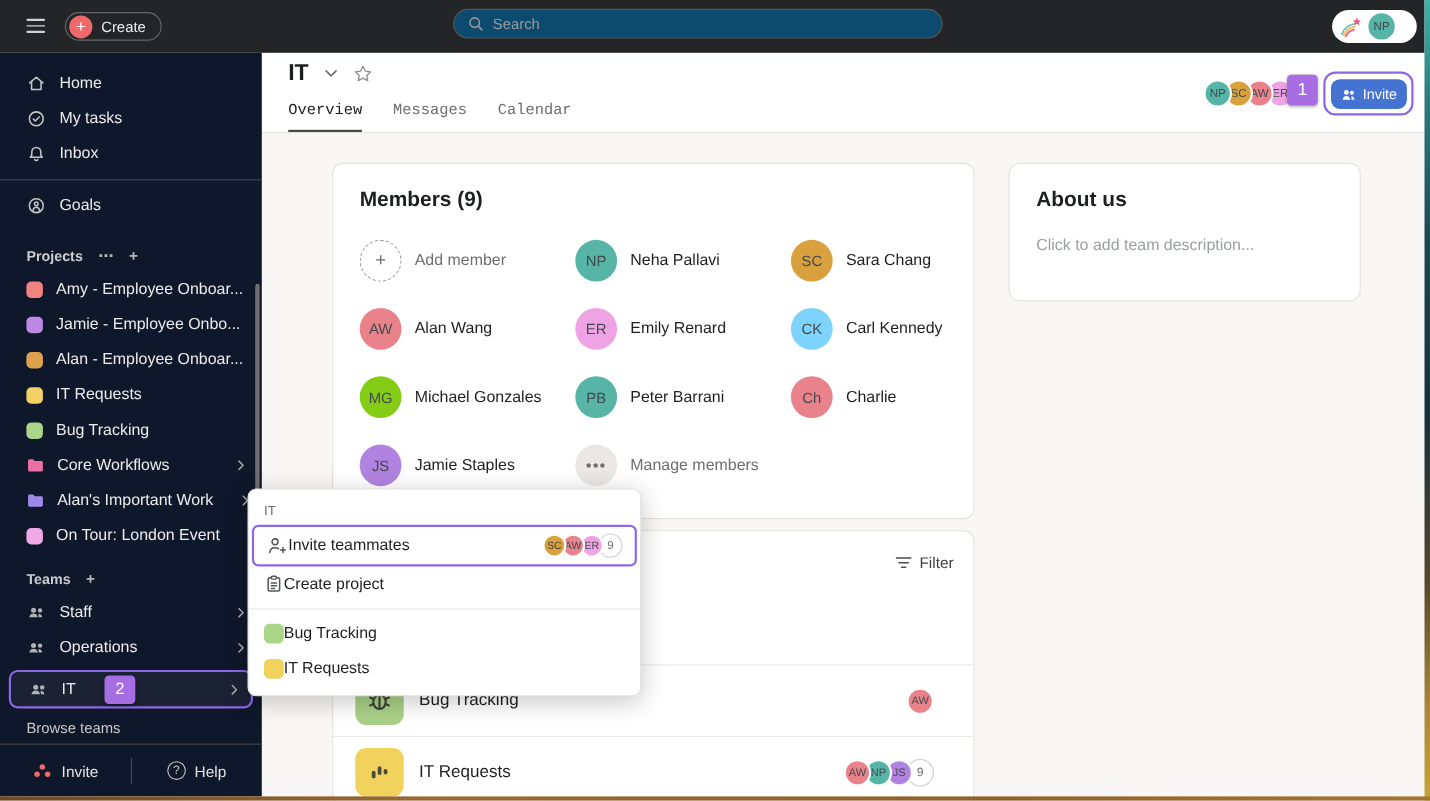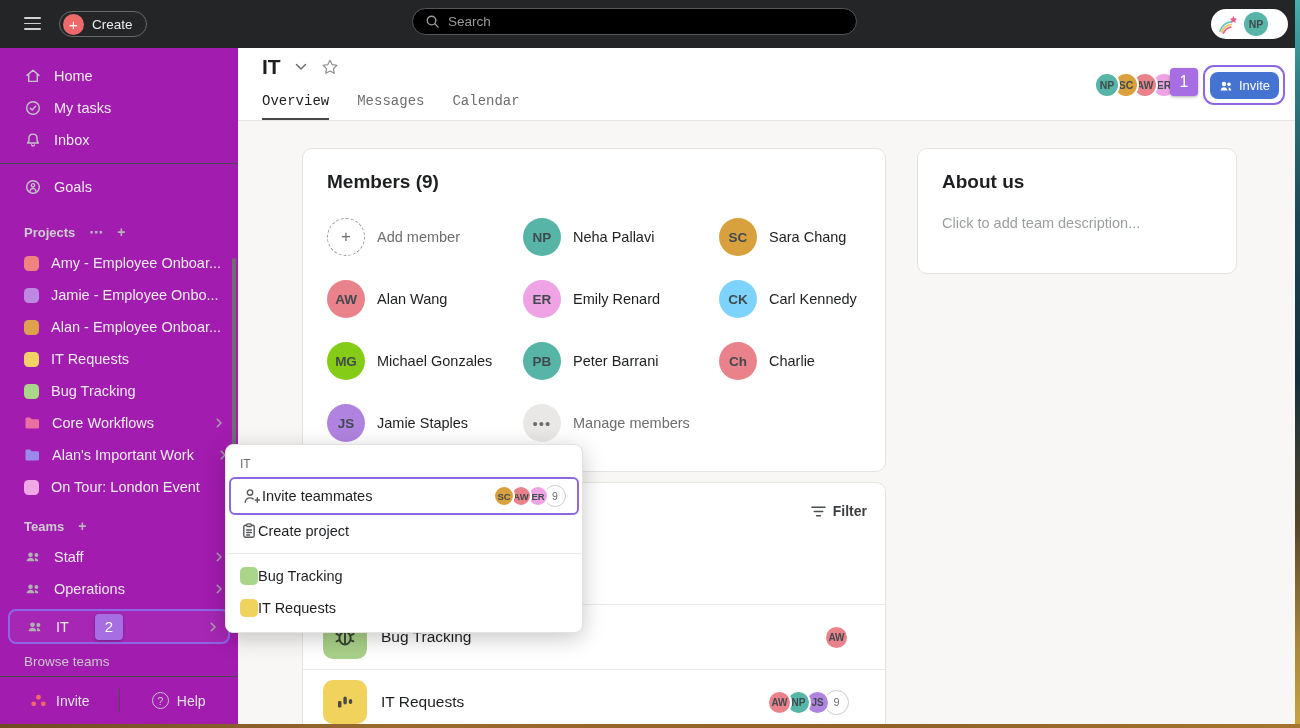--- a/index.html
+++ b/index.html
@@ -6,28 +6,28 @@
   html,body { font-family:"Liberation Sans","DejaVu Sans",sans-serif; }
   .screen { position:relative; width:1300px; height:728px; background:#f8f7f5; overflow:hidden; }
 
   
   .topbar { position:absolute; left:0; top:0; width:1295px; height:48px; background:#242526; z-index:5; }
   .hamburger { position:absolute; left:24px; top:17px; width:17px; height:13px; display:flex; flex-direction:column; justify-content:space-between; cursor:pointer; }
   .hamburger span { height:1.6px; background:#d2d2d3; border-radius:1px; }
   .create-pill { position:absolute; left:59px; top:11px; height:26px; border:1px solid #67686b; border-radius:13px; display:flex; align-items:center; gap:8px; padding:0 13px 0 3px; }
   .create-plus { width:21px; height:21px; border-radius:50%; background:#ee6a6a; color:#fff; font-size:15px; display:flex; align-items:center; justify-content:center; line-height:1; }
   .create-label { color:#ececec; font-size:13.5px; }
-  .search-pill { position:absolute; left:412px; top:8px; width:445px; height:27px; background:#000000; border:1px solid #55565a; border-radius:14px; display:flex; align-items:center; gap:8px; padding:0 12px; }
+  .search-pill { position:absolute; left:412px; top:8px; width:445px; height:27px; background:#0c4a6e; border:1px solid #55565a; border-radius:14px; display:flex; align-items:center; gap:8px; padding:0 12px; }
   .search-ph { color:#9a9a9c; font-size:13.5px; }
   .user-pill { position:absolute; left:1211px; top:9px; width:77px; height:30px; background:#fff; border-radius:15px; display:flex; align-items:center; gap:4px; padding:0 3px 0 7px; }
-  .avatar { border-radius:50%; display:flex; align-items:center; justify-content:center; font-weight:700; color:#414a4e; }
+  .avatar { border-radius:50%; display:flex; align-items:center; justify-content:center; font-weight:400; color:#414a4e; }
   .user-pill .avatar { width:24px; height:24px; font-size:10.5px; }
 
   
-  .sidebar { position:absolute; left:0; top:48px; width:238px; height:676px; background:#a21caf; color:#ececec; z-index:4; }
+  .sidebar { position:absolute; left:0; top:48px; width:238px; height:676px; background:#0f172a; color:#ececec; z-index:4; }
   .side-item { height:32px; display:flex; align-items:center; gap:12px; padding:0 14px 0 24px; font-size:14.5px; cursor:pointer; }
   .side-item .spacer, .prow .spacer, .trow .spacer { flex:1; }
   .side-sep { border-top:1px solid #48494c; margin:7px 0; }
   .side-header { height:30px; display:flex; align-items:center; gap:14px; padding:0 24px; font-size:13px; font-weight:600; color:#cdcdcf; }
   .side-header .mini-ic { color:#b6b6b8; font-size:14px; line-height:1; cursor:pointer; }
   .proj-sq { width:15px; height:15px; border-radius:4.5px; flex:0 0 auto; }
   .prow, .trow { height:32px; display:flex; align-items:center; gap:12px; padding:0 14px 0 24px; font-size:14.5px; cursor:pointer; white-space:nowrap; }
   .trow-annotated { height:35px; border:2px solid #8d67e6; border-radius:8px; margin:4px 8px 0 8px; padding:0 10px 0 16px; background:rgba(255,255,255,.05); }
   .num-badge { background:#a76ee3; color:#fff; border-radius:4px; font-size:15px; font-weight:500; display:flex; align-items:center; justify-content:center; box-shadow:0 1px 3px rgba(0,0,0,.3); }
   .badge2 { width:28px; height:26px; margin-left:14px; }
@@ -60,21 +60,21 @@
   .member .avatar { width:38px; height:38px; font-size:13.5px; flex:0 0 auto; }
   .member-name { font-size:14.5px; font-weight:500; color:#1e1f21; }
   .ghost-circle { width:38px; height:38px; border-radius:50%; border:1.5px dashed #9a9a9c; color:#6d6e6f; display:flex; align-items:center; justify-content:center; font-size:17px; flex:0 0 auto; }
   .gray-circle { width:38px; height:38px; border-radius:50%; background:#e9e8e6; color:#6d6e6f; display:flex; align-items:center; justify-content:center; font-size:15px; letter-spacing:1px; flex:0 0 auto; }
   .muted { color:#6d6e6f; font-weight:400; }
 
   .about-card { left:679px; top:100px; width:320px; height:126px; padding:22px 24px; }
   .about-ph { margin-top:22px; font-size:14.5px; color:#9b9ea0; cursor:text; }
 
   .projects-card { left:64px; top:434px; width:584px; height:250px; }
-  .filter-btn { position:absolute; top:20px; right:18px; display:flex; align-items:center; gap:7px; font-size:14px; color:#3c3e40; cursor:pointer;font-weight:bold; }
+  .filter-btn { position:absolute; top:20px; right:18px; display:flex; align-items:center; gap:7px; font-size:14px; color:#3c3e40; cursor:pointer; }
   .proj-rows { position:absolute; left:0; top:121px; width:100%; }
   .proj-row { height:65px; border-top:1px solid #eceae7; display:flex; align-items:center; padding:0 36px 0 20px; cursor:pointer; }
   .proj-icon { width:44px; height:44px; border-radius:10px; margin-right:14px; display:flex; align-items:center; justify-content:center; flex:0 0 auto; }
   .proj-name { font-size:15.5px; font-weight:500; color:#1e1f21; }
   .row-avatars { margin-left:auto; display:flex; }
   .row-avatars .avatar { width:25px; height:25px; font-size:10px; border:2px solid #fff; margin-left:-6px; }
   .row-avatars .avatar:first-child { margin-left:0; }
   .overflow-badge { width:25px; height:25px; border-radius:50%; background:#fff; border:1px solid #cdcccb; color:#6d6e6f; font-size:11px; display:flex; align-items:center; justify-content:center; margin-left:-6px; }
 
   

